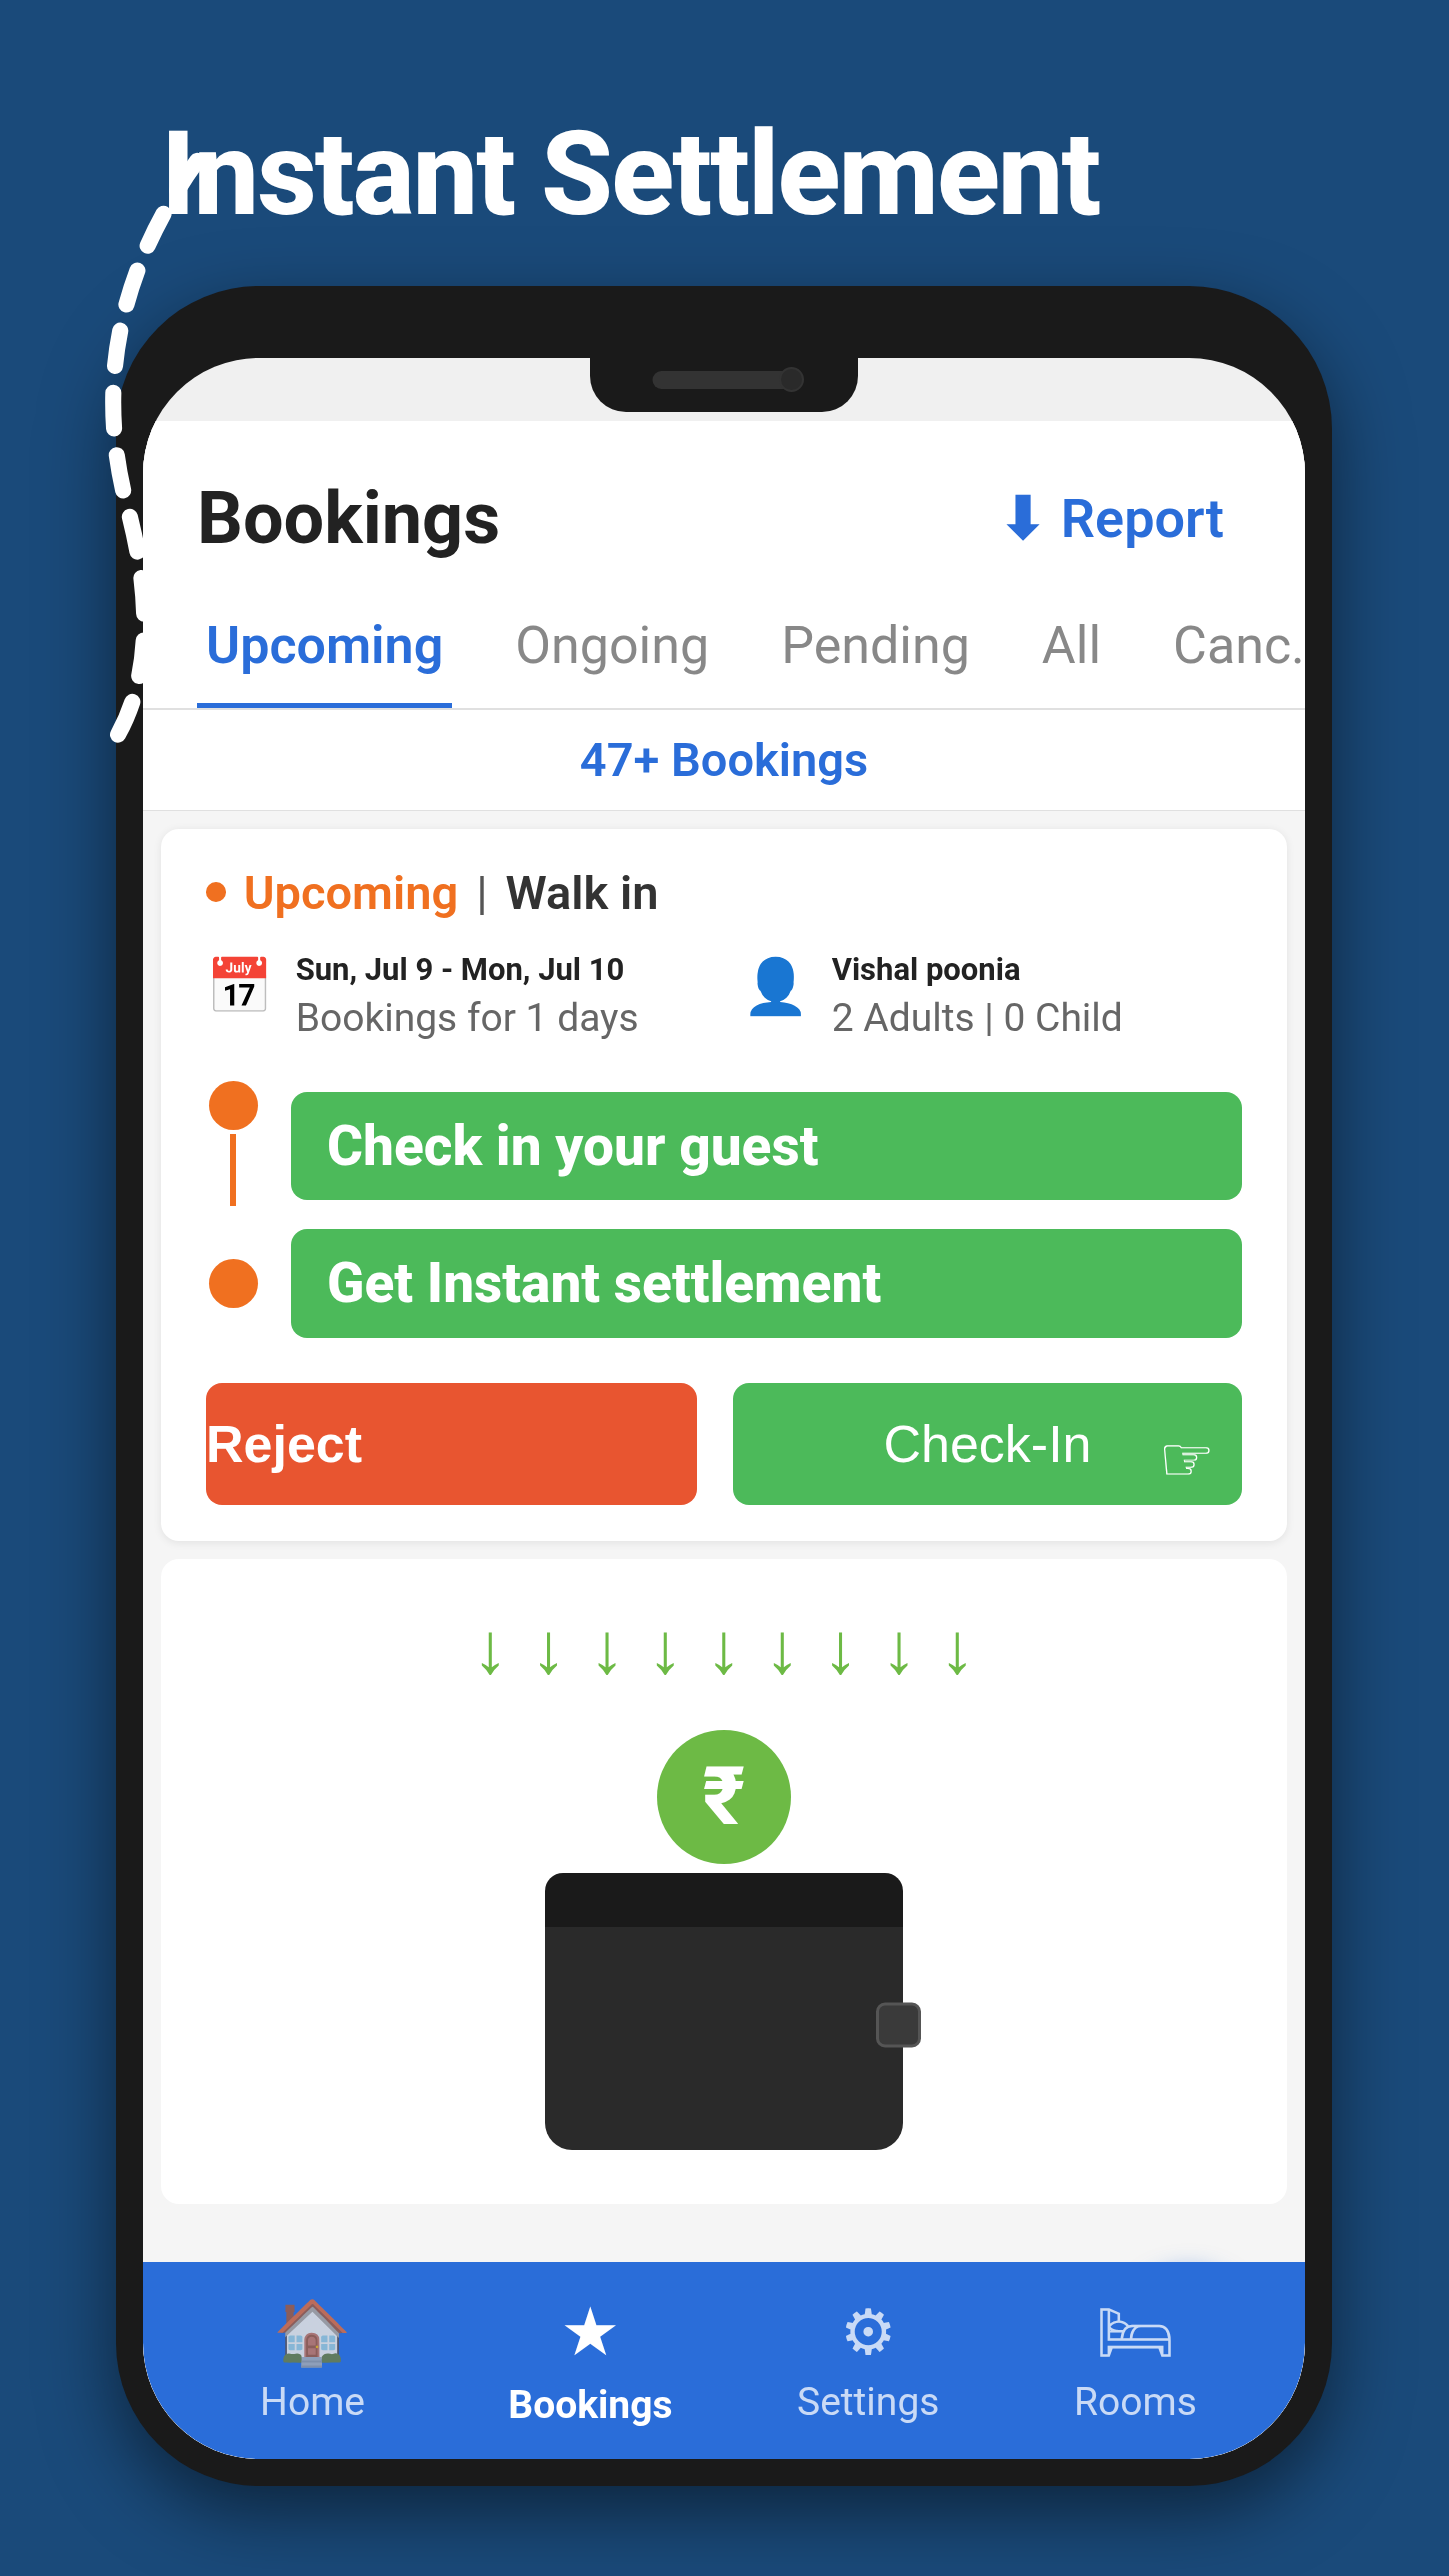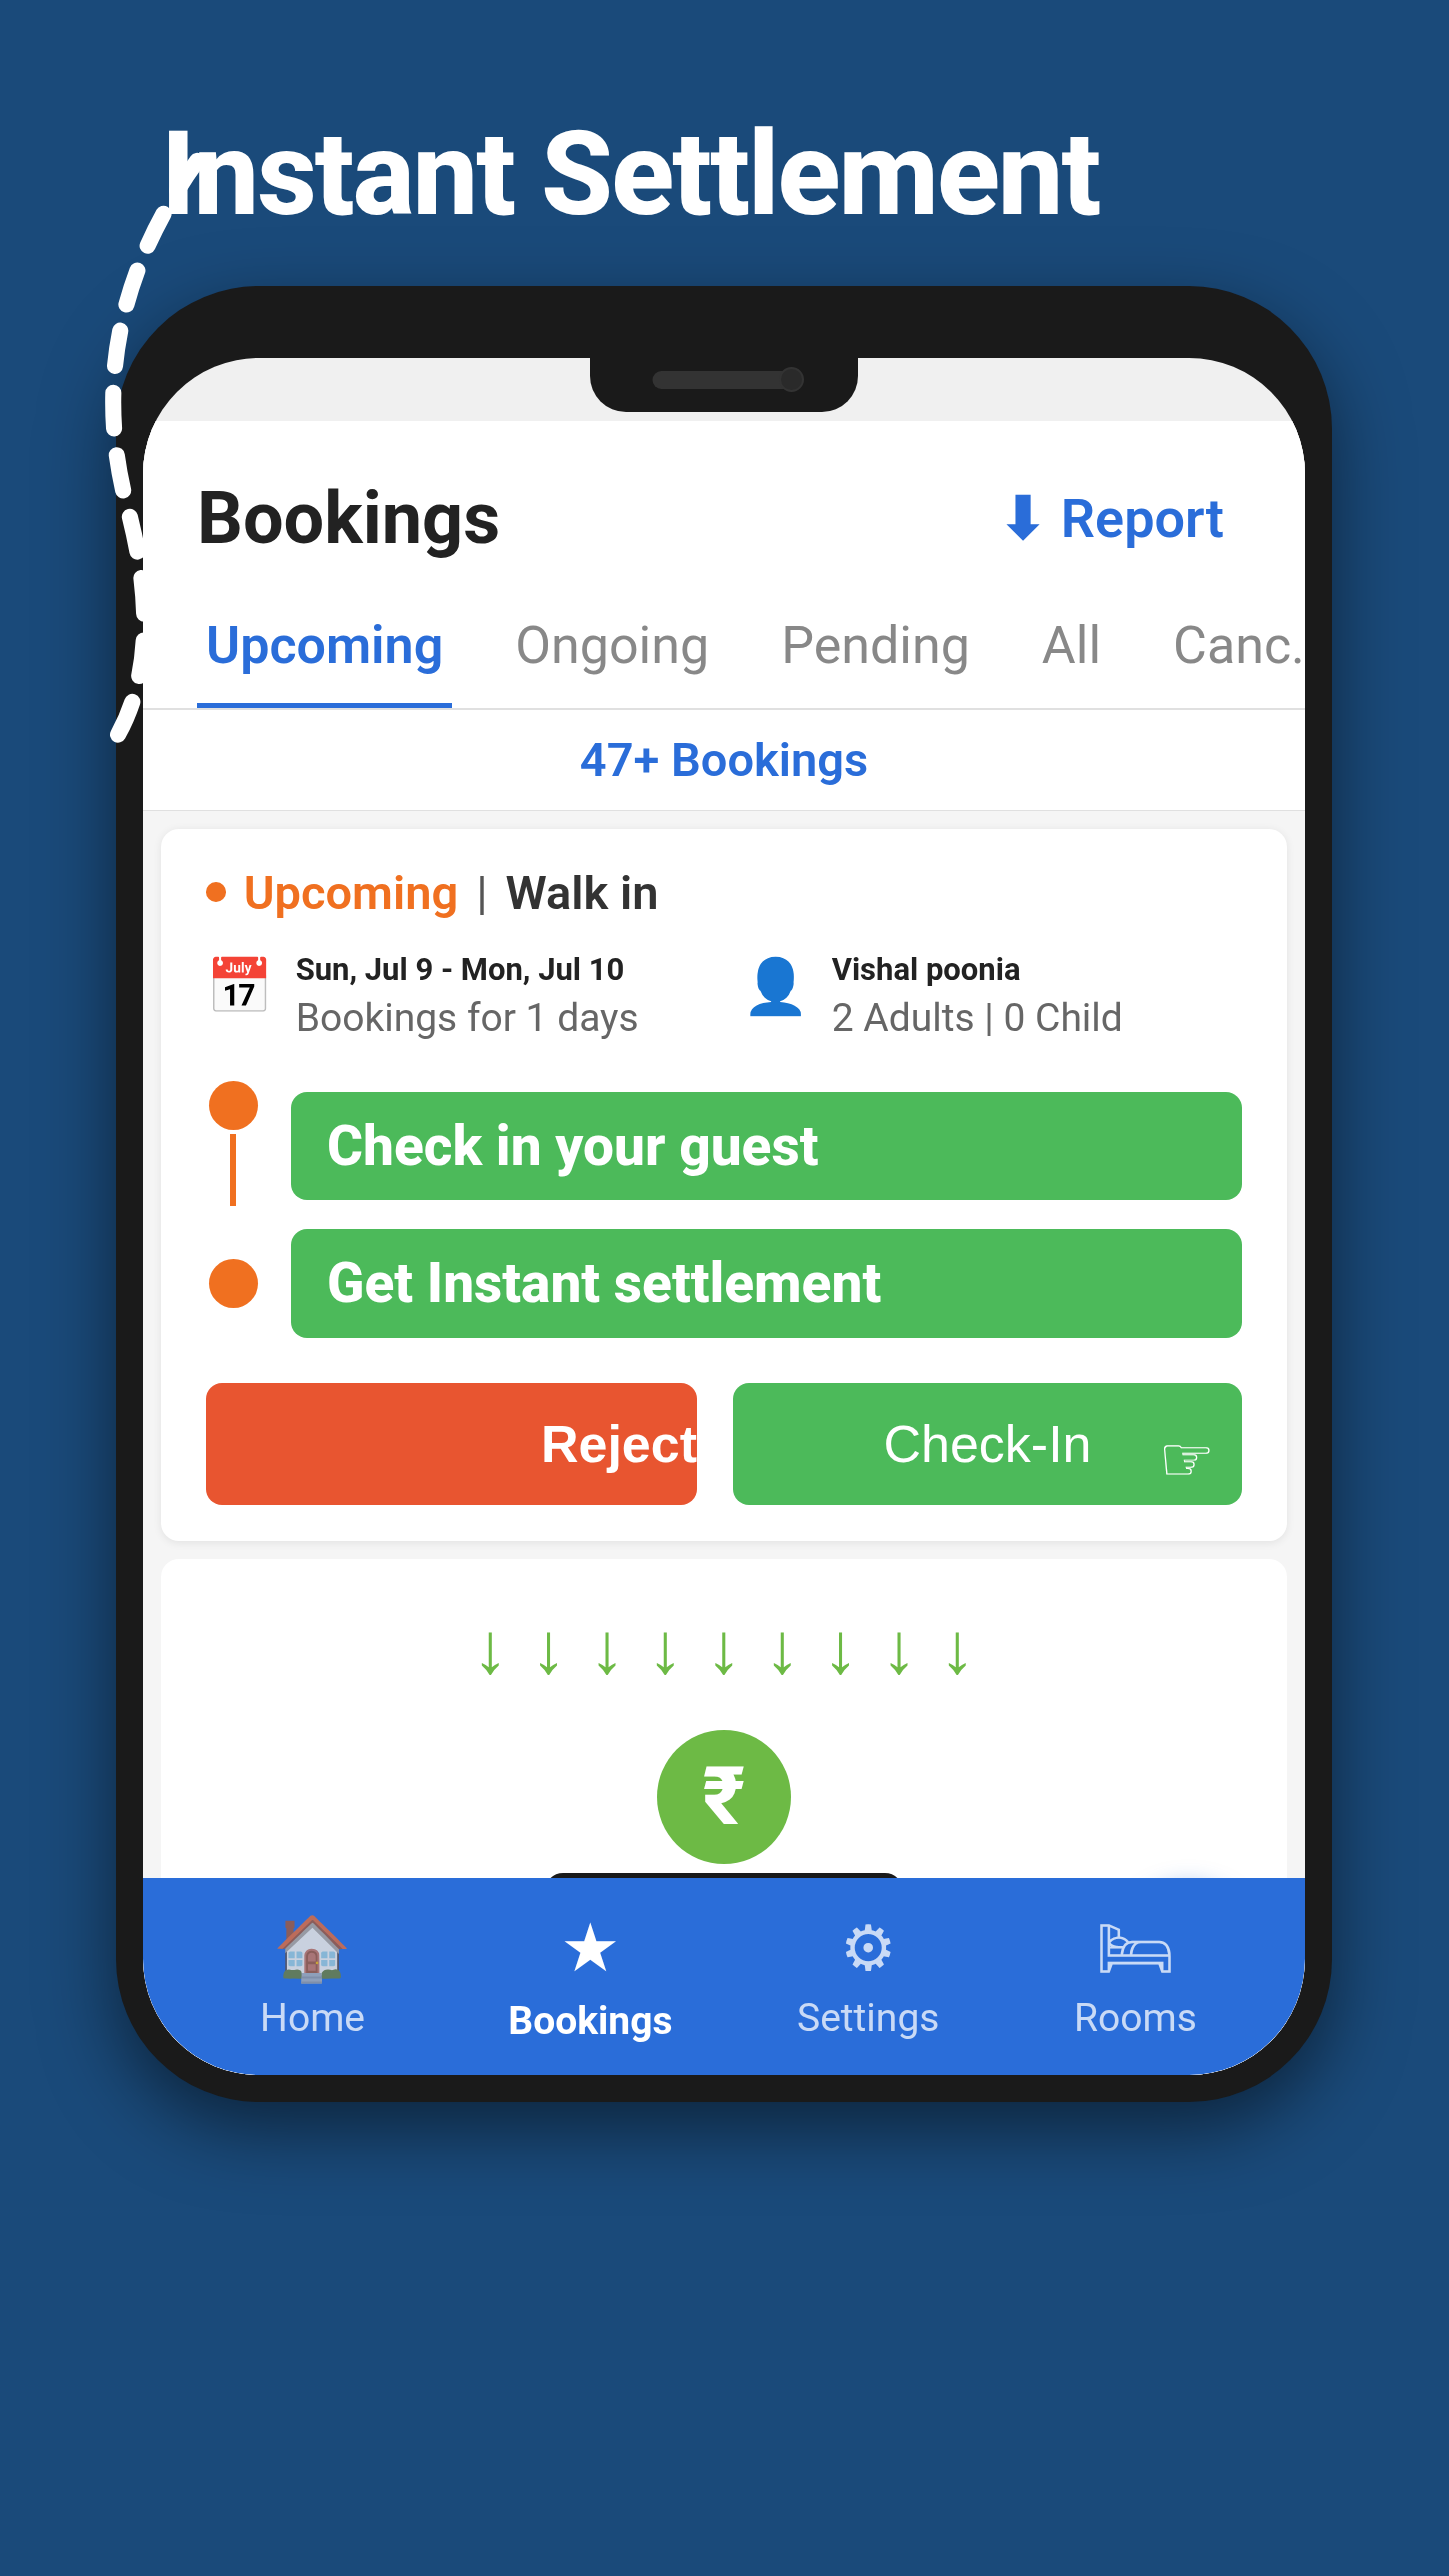--- a/index.html
+++ b/index.html
@@ -40,21 +40,21 @@
       left: 54px;
       z-index: 10;
     }
 
     
     .phone-frame {
       position: absolute;
       top: 286px;
       left: 116px;
       width: 1216px;
-      height: 1816px;
+      height: 2200px;
       background: #1a1a1a;
       border-radius: 143px;
       box-shadow: 0 27px 72px rgba(0,0,0,0.5);
       z-index: 5;
     }
 
     .phone-screen {
       position: absolute;
       top: 72px;
       left: 27px;
@@ -316,21 +316,21 @@
     .btn-reject {
       flex: 1;
       background: #e85530;
       color: white;
       border: none;
       border-radius: 16px;
       padding: 13px 0;
       font-size: 52px;
       font-weight: 600;
       cursor: pointer;
-      text-align: right;
+      text-align: left;
     }
 
     .btn-checkin {
       flex: 1;
       background: #4cba5a;
       color: white;
       border: none;
       border-radius: 16px;
       padding: 31px 9px;
       font-size: 52px;

